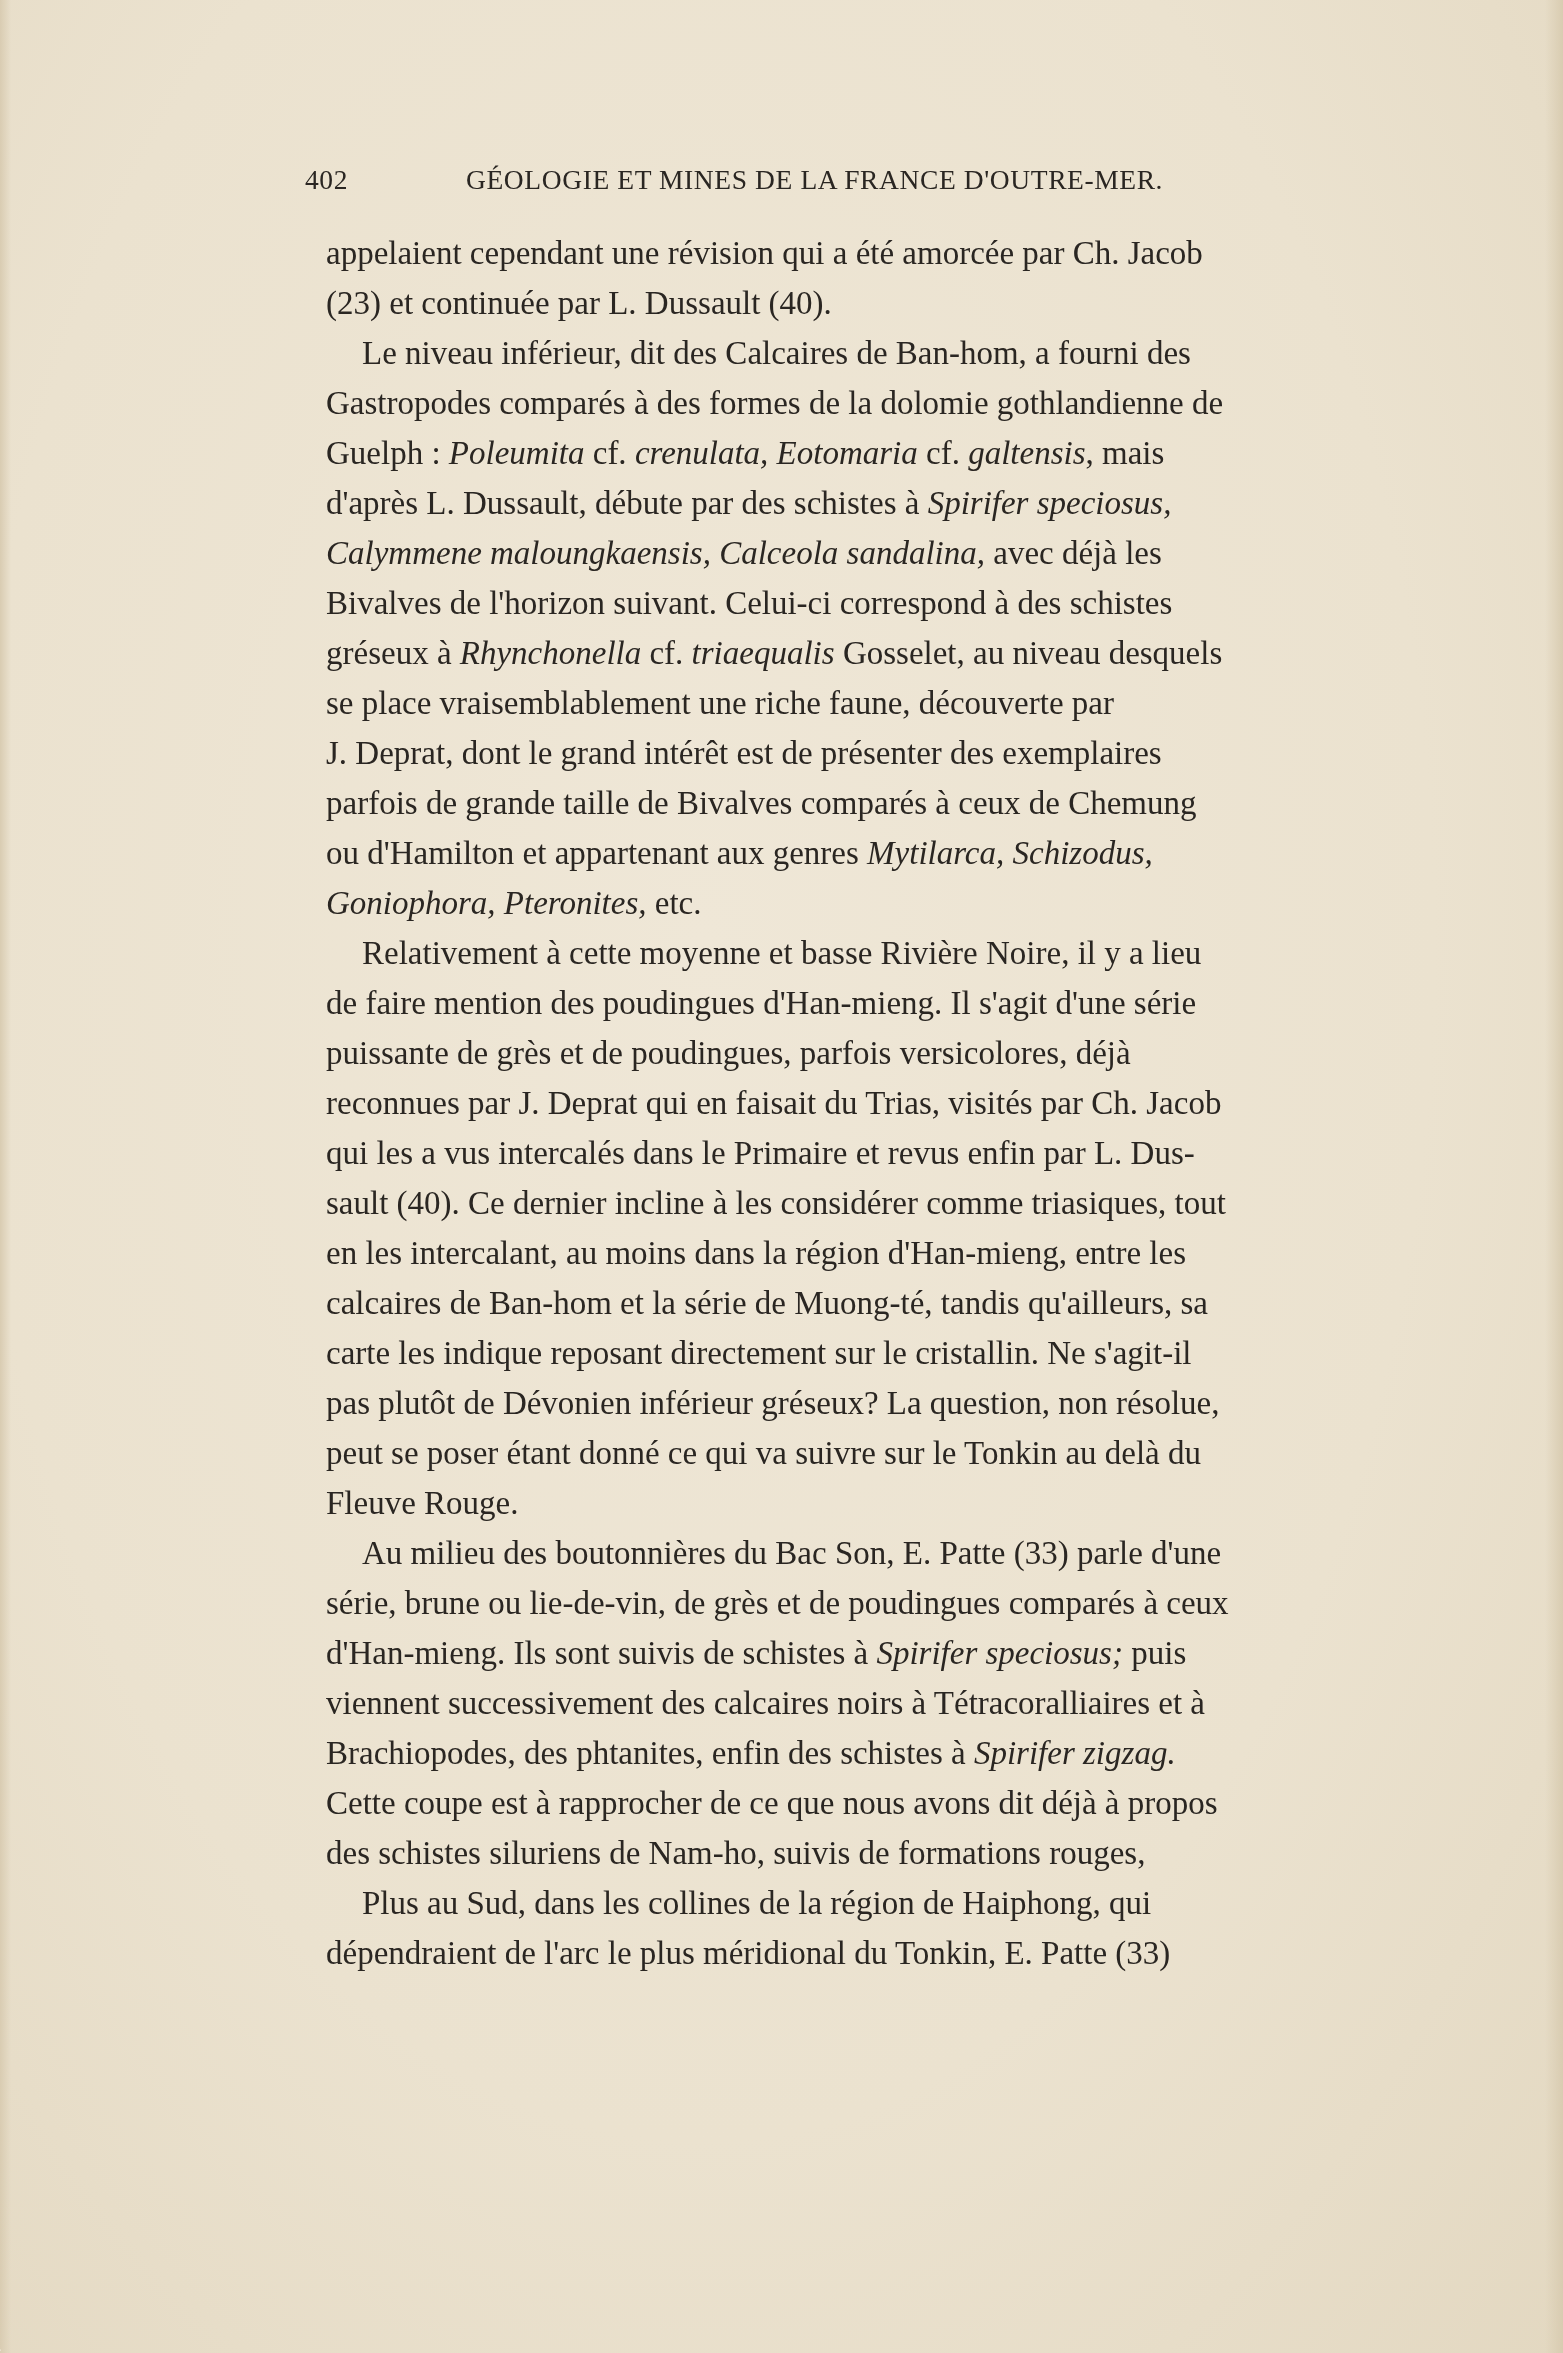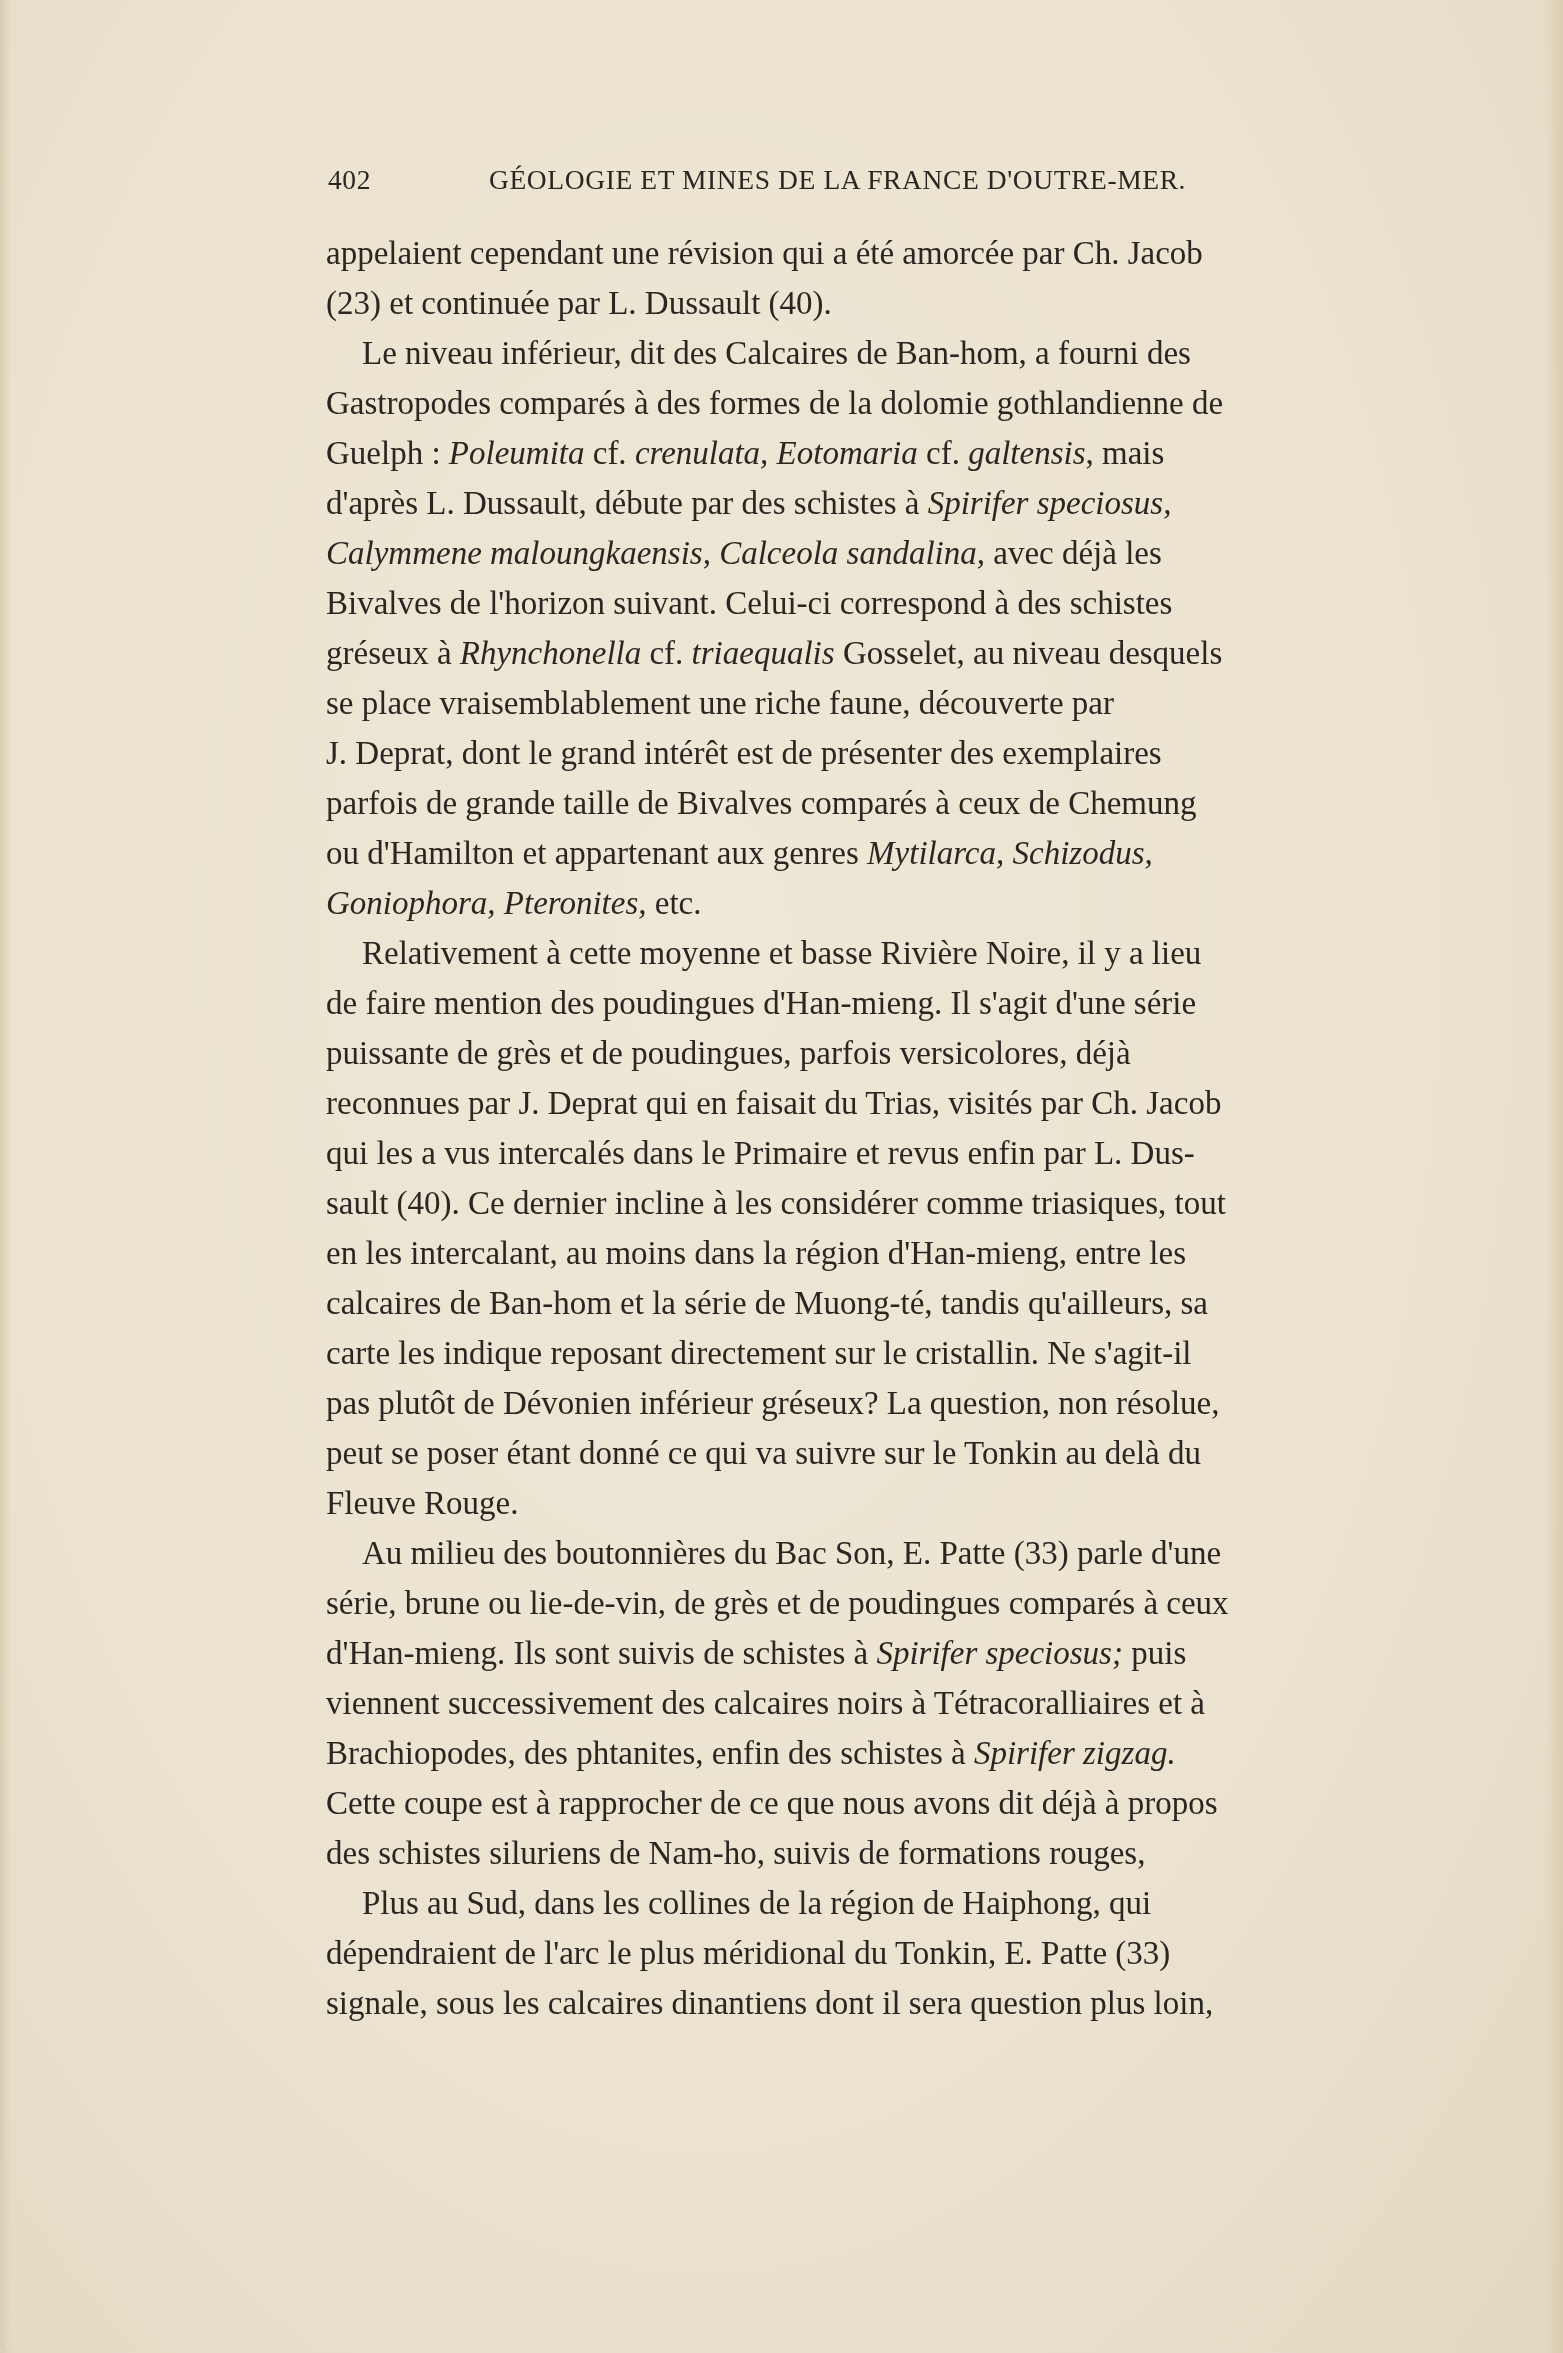--- a/index.html
+++ b/index.html
@@ -17,21 +17,21 @@
   }
   .page-edge-right {
     position: absolute; right: 0; top: 0; width: 19px; height: 100%;
     background: linear-gradient(to left, #d8cbb0, rgba(236,227,209,0));
   }
   .fold-line {
     position: absolute; left: 0; top: 2351px; width: 163px; height: 1.3px;
     background: #f4efe4; transform-origin: 0 0; transform: rotate(-118deg);
   }
   .running-head {
-    position: absolute; left: 328px; top: 164px; width: 976px; height: 44px;
+    position: absolute; left: 305px; top: 164px; width: 976px; height: 44px;
     font-size: 27.5px; letter-spacing: 0.6px;
   }
   .running-head .folio { position: absolute; left: 0; top: 0; }
   .running-head .title { position: absolute; left: 161px; top: 0; }
   .text-block {
     position: absolute; left: 314px; top: 228px; width: 1126px; margin-left: 12px;
   }
   .line {
     display: block; height: 50px; line-height: 50px;
     font-size: 33px;
@@ -93,16 +93,15 @@
       <div class="line" style="white-space: nowrap; text-align-last: left; text-align: left;"><span class="seg" style="white-space: normal;">série, brune ou lie-de-vin, de grès et de poudingues comparés à ceux</span></div>
       <div class="line" style="white-space: nowrap; text-align-last: left; text-align: left;"><span class="seg" style="white-space: normal;">d'Han-mieng. Ils sont suivis de schistes à </span><span class="seg it" style="white-space: normal;">Spirifer speciosus;</span><span class="seg" style="white-space: normal;"> puis</span></div>
       <div class="line" style="white-space: nowrap; text-align-last: left; text-align: left;"><span class="seg" style="white-space: normal;">viennent successivement des calcaires noirs à Tétracoralliaires et à</span></div>
       <div class="line" style="white-space: nowrap; text-align-last: left; text-align: left;"><span class="seg" style="white-space: normal;">Brachiopodes, des phtanites, enfin des schistes à </span><span class="seg it" style="white-space: normal;">Spirifer zigzag.</span></div>
       <div class="line" style="white-space: nowrap; text-align-last: left; text-align: center;"><span class="seg" style="white-space: normal;">Cette coupe est à rapprocher de ce que nous avons dit déjà à propos</span></div>
       <div class="line" style="white-space: nowrap; text-align-last: left; text-align: left;"><span class="seg" style="white-space: normal;">des schistes siluriens de Nam-ho, suivis de formations rouges,</span></div>
     </div>
     <div>
       <div class="line indent" style="white-space: nowrap; text-align-last: left; text-align: left;"><span class="seg" style="white-space: normal;">Plus au Sud, dans les collines de la région de Haiphong, qui</span></div>
       <div class="line" style="white-space: nowrap; text-align-last: left; text-align: left;"><span class="seg" style="white-space: normal;">dépendraient de l'arc le plus méridional du Tonkin, E. Patte (33)</span></div>
-      <div class="line" style="white-space: nowrap; text-align-last: left; text-align: left;"><span class="seg" style="white-space: normal;">signale, sous les calcaires dinantiens dont il sera question plus loin,</span></div>
     </div>
   </main>
 
 
 </body></html>

